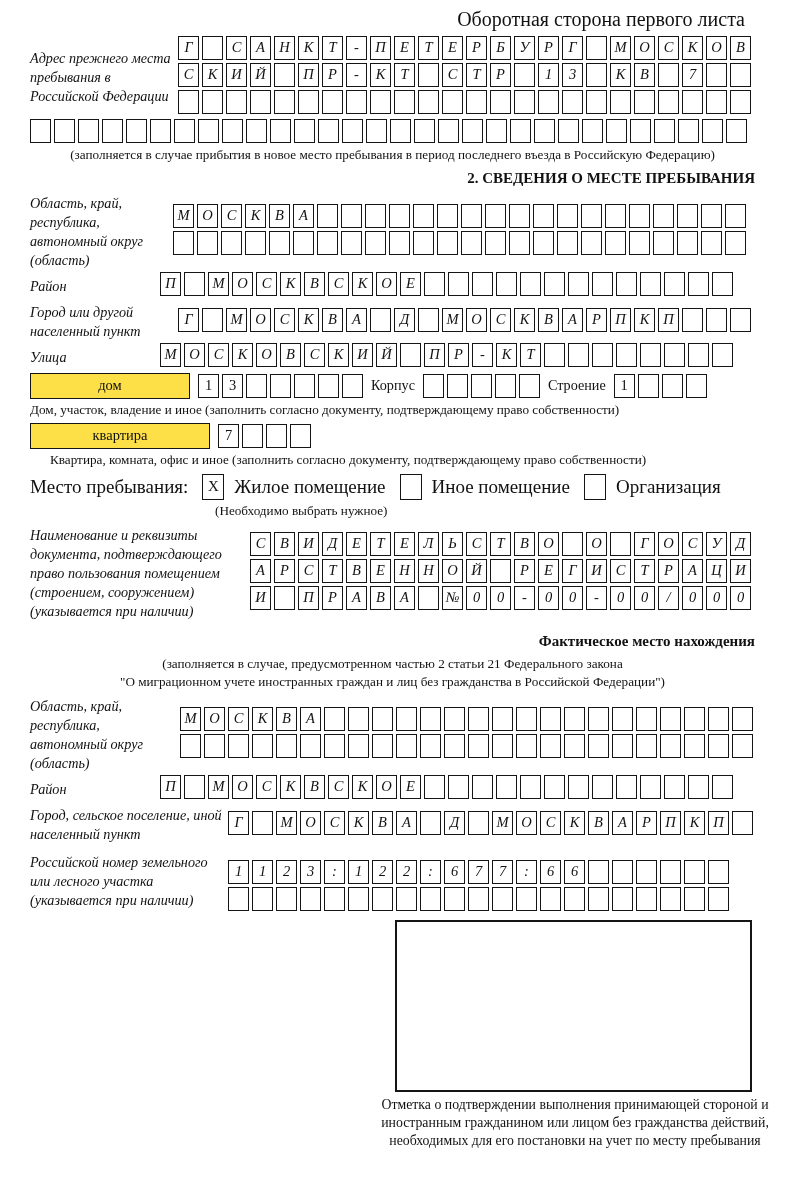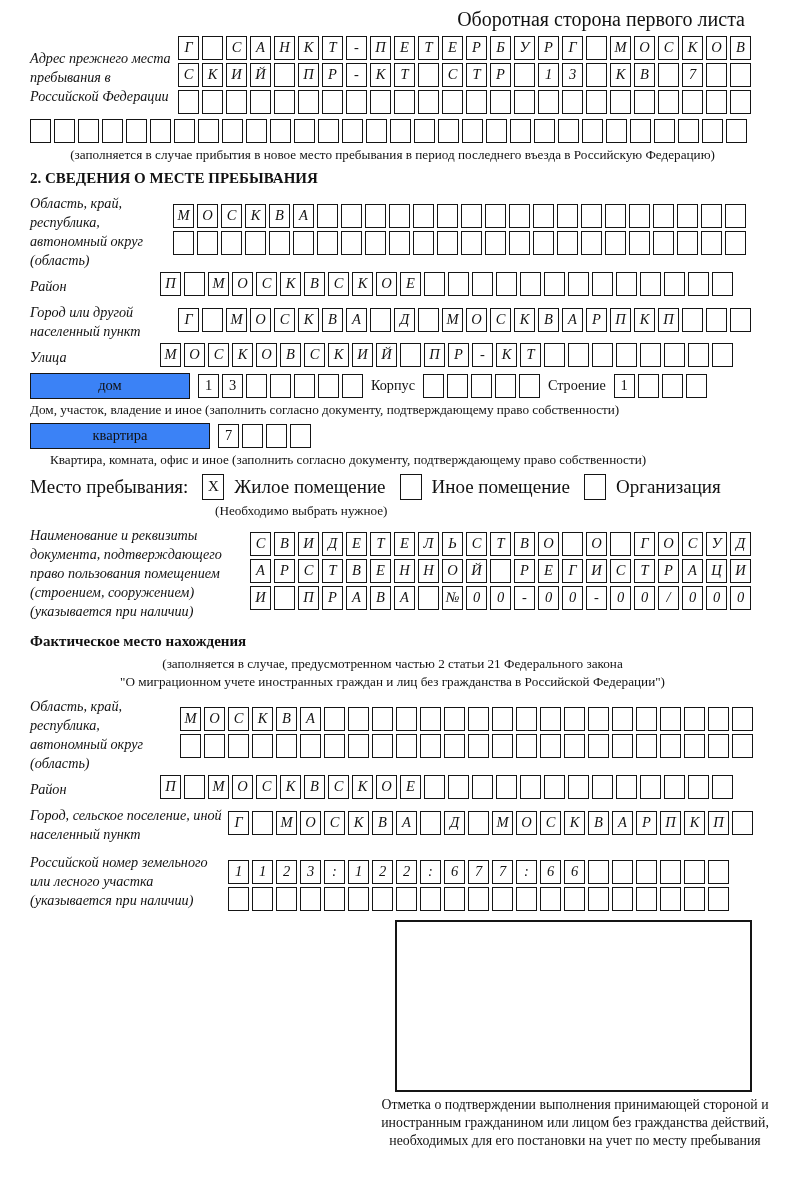--- a/index.html
+++ b/index.html
@@ -16,26 +16,26 @@
   .rows{flex:1;}
   .cellrow{display:flex;gap:3px;margin-bottom:3px;height:24px;}
   .cell{
     box-sizing:border-box;flex:none;width:21px;height:24px;
     border:1.7px solid #151515;font-size:14.5px;line-height:21px;
     text-align:center;background:#fff;
   }
   .fullrow{margin-top:1px;}
   .caption{font-size:13.2px;line-height:18px;}
   .center{text-align:center;}
-  .sec-title{font-size:15px;font-weight:bold;text-align:left;line-height:24px;margin:2px 0;}
+  .sec-title{font-size:15px;font-weight:bold;text-align:right;line-height:24px;margin:2px 0;}
   .inline-row{display:flex;align-items:center;margin-bottom:2px;height:27px;}
   .namedbox{
     box-sizing:border-box;border:1.7px solid #151515;height:26px;
     display:flex;align-items:center;justify-content:center;
-    font-size:14.5px;flex:none;background:#3b82f6;text-align:center;
+    font-size:14.5px;flex:none;background:#fde047;text-align:center;
   }
   .wbox160{width:160px;} .wbox200{width:180px;}
   .minilabel{font-size:14.2px;margin:0 8px;flex:none;}
   .gap8{width:8px;flex:none;}
   .chk{
     box-sizing:border-box;flex:none;width:22px;height:26px;
     border:1.7px solid #151515;font-size:15px;line-height:23px;
     text-align:center;margin:0 10px 0 14px;background:#fff;
   }
   .opt{font-size:19px;}

